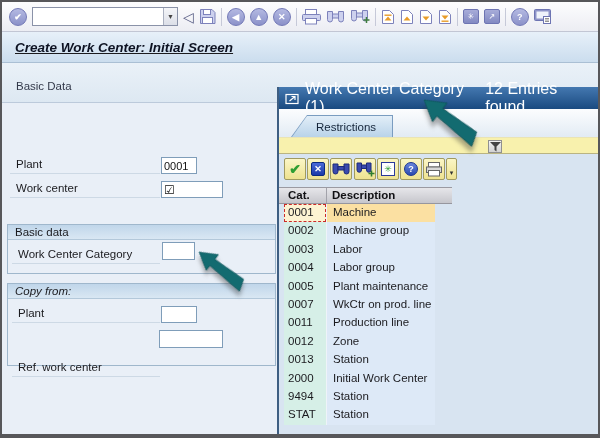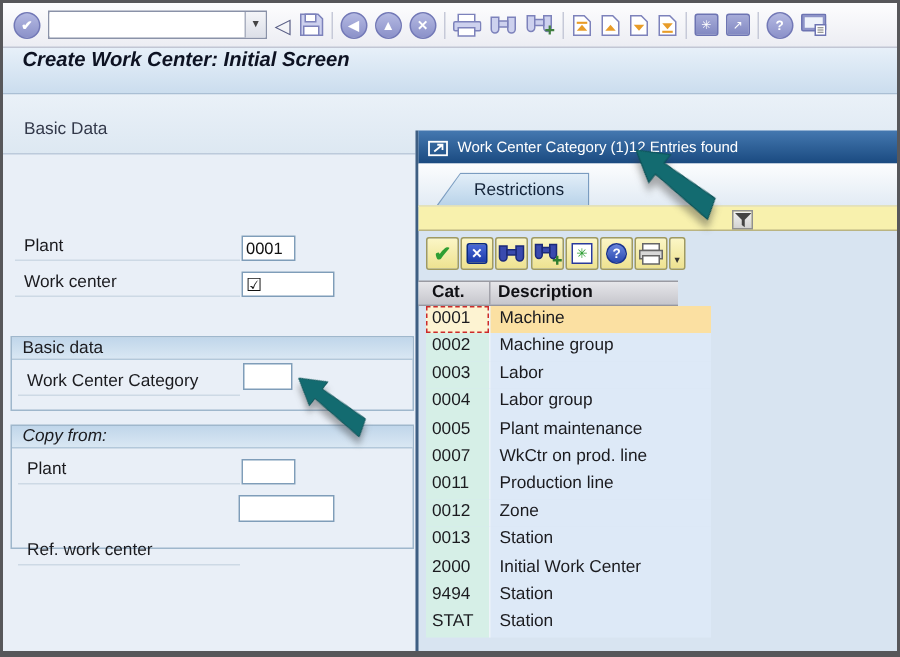--- a/index.html
+++ b/index.html
@@ -34,42 +34,42 @@
   .glyph-back { font-size:14px; color:#5a5f86; line-height:1; }
   .sqicon {
     width:16px; height:15px; border-radius:2px; flex:0 0 auto;
     background:linear-gradient(#a7acd9,#8289c2); border:1px solid #6d74b2;
     color:#fff; font-size:8px; display:flex; align-items:center; justify-content:center;
   }
   
   .titlebar {
     position:absolute; left:0; top:30px; width:100%; height:31px;
     background:linear-gradient(#e7f0f9,#cbddee);
-    border-bottom:1px solid #aabfd4; display:flex; 
+    border-bottom:1px solid #aabfd4; display:flex; align-items:center;text-decoration:underline;
   }
   .titlebar .t { font-size:13.5px; font-weight:bold; font-style:italic; color:#0d1222; padding-left:13px; }
   .apptb {
     position:absolute; left:0; top:61px; width:100%; height:40px;
     background:linear-gradient(#eaf1f8,#dde8f2); border-bottom:1px solid #bccadb;
   }
   .apptb .bd { position:absolute; left:14px; top:17px; font-size:11.5px; color:#33394a; }
   
   .frow { position:absolute; left:8px; width:150px; height:18px; border-bottom:1px solid #cdd9e5;
           font-size:11.5px; padding:2px 0 0 6px; }
   .inp { position:absolute; background:#fff; border:1px solid #7f9db9; font:11px "Liberation Sans",sans-serif;
          padding:0 2px; color:#111; }
   .group { position:absolute; border:1px solid #9fb7cc; }
   .group .ghead { height:15px; background:linear-gradient(#c0d6ea,#d9e7f3);
     border-bottom:1px solid #b3c8da; font-size:11.5px; padding:1px 0 0 7px; }
   
   .dialog { position:absolute; left:275px; top:85px; right:-2px; bottom:0;
     background:#d8e4f1; border-left:2px solid #3e5e82; }
   .dlg-title { position:absolute; left:0; top:0; right:0; height:22px;
     background:linear-gradient(#4478b0,#1a4a80);
-    display:flex; align-items:center; color:#fff; font-size:10px; }
+    display:flex; align-items:center; color:#fff; font-size:16px; }
   .dlg-title .ic { margin:0 5px 0 6px; display:flex; }
   .dlg-title .entries { margin-left:0; }
   .tabstrip { position:absolute; left:0; top:22px; right:0; height:29px;
     background:linear-gradient(#fcfdfe,#e2ebf4); border-bottom:1px solid #93b2cf; }
   .tab-outer { position:absolute; left:12px; bottom:0; width:102px; height:22px;
     clip-path:polygon(16px 0,100% 0,100% 100%,0 100%); background:#7a9cc0; padding:1px 1px 0 1px; }
   .tab-inner { width:100%; height:100%; clip-path:polygon(15px 0,100% 0,100% 100%,0 100%);
     background:linear-gradient(#e2eef8,#b9d3e9); font-size:11.5px; color:#15253a;
     display:flex; align-items:center; justify-content:center; padding-left:8px; }
   .ystrip { position:absolute; left:0; top:50px; right:0; height:17px; background:#f8f1ad;
@@ -96,21 +96,21 @@
   .thead { position:absolute; left:0; top:100px; width:173px; height:17px;
     background:linear-gradient(#e6e6ea,#c6c6cc); border-top:1px solid #9a9aa2; border-bottom:1px solid #96969e;
     font-size:11.5px; font-weight:bold; color:#101014;text-align:center; }
   .thead .c1 { position:absolute; left:9px; top:1px; }
   .thead .c2 { position:absolute; left:53px; top:1px; }
   .thead .vline { position:absolute; left:47px; top:0; width:1px; height:100%; background:#a2a2aa; }
   .tbody { position:absolute; left:0; top:117px; width:173px; }
   .trow { position:relative; height:18.4px; font-size:11.5px; }
   .tc { position:absolute; top:0; height:100%; padding:2px 0 0 0; }
   .tc.cat  { left:5px;  width:42px;  background:#d6efe7; padding-left:4px; }
-  .tc.desc { left:47px; width:148px; background:#dde9f7; border-left:1px solid #eef3f9; padding-left:6px; }
+  .tc.desc { left:47px; width:109px; background:#dde9f7; border-left:1px solid #eef3f9; padding-left:6px; }
   .trow.sel .tc.cat  { background:#fdf3d2; outline:1px dashed #cc2a2a; outline-offset:-1px; }
   .trow.sel .tc.desc { background:#fbe0a2; }
   
   .tarrow { position:absolute; filter:drop-shadow(3px 4px 2px rgba(50,50,50,.4)); transform-origin:0px 13px; }
 </style>
 </head>
 <body>
 
 <div id="app">
 

